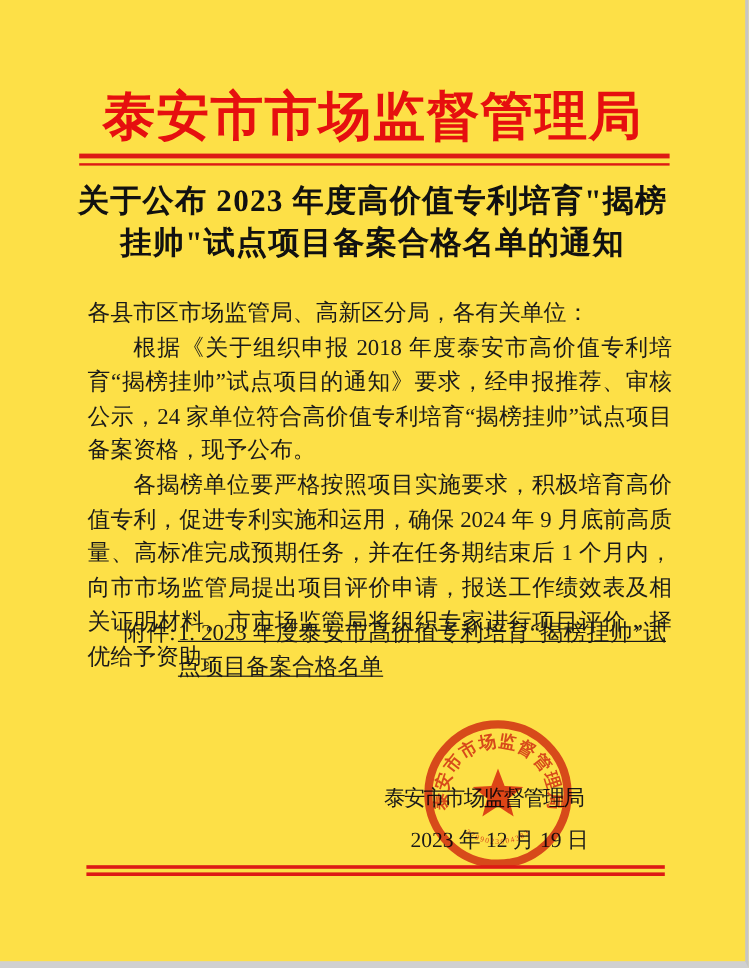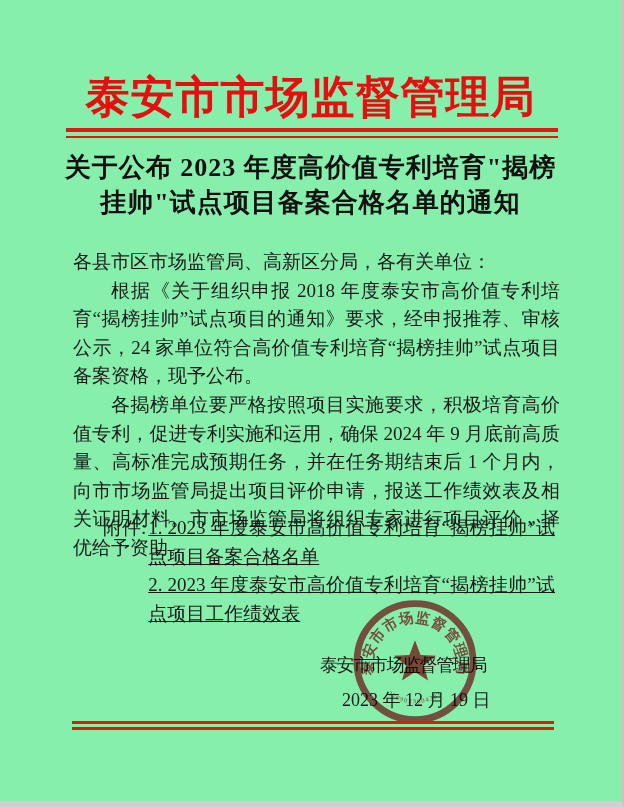--- a/index.html
+++ b/index.html
@@ -3,21 +3,21 @@
 <meta charset="utf-8">
 <style>
   * { margin: 0; padding: 0; box-sizing: border-box; }
   html, body { background: #ffffff; }
   body { font-family: "Liberation Serif", "DejaVu Serif", serif; }
 
   .page {
     position: relative;
     width: 624px;
     height: 807px;
-    background: #86efac;
+    background: #fde047;
     border-right: 3px solid #c6c6c6;
     border-bottom: 6px solid #d0d0d0;
     overflow: hidden;
   }
 
   
   .letterhead {
     position: absolute;
     top: 68px; left: 0; width: 621px;
     text-align: center;
@@ -125,21 +125,20 @@
   <div class="doc-body">
     <p>各县市区市场监管局、高新区分局，各有关单位：</p>
     <p class="indent">根据《关于组织申报 2018 年度泰安市高价值专利培育“揭榜挂帅”试点项目的通知》要求，经申报推荐、审核公示，24 家单位符合高价值专利培育“揭榜挂帅”试点项目备案资格，现予公布。</p>
     <p class="indent">各揭榜单位要严格按照项目实施要求，积极培育高价值专利，促进专利实施和运用，确保 2024 年 9 月底前高质量、高标准完成预期任务，并在任务期结束后 1 个月内，向市市场监管局提出项目评价申请，报送工作绩效表及相关证明材料。市市场监管局将组织专家进行项目评价，择优给予资助。</p>
   </div>
 
   <div class="attachments">
     <span class="att-label">附件:</span>
     <div class="att-items">
       <div class="att-item">1. 2023 年度泰安市高价值专利培育“揭榜挂帅”试点项目备案合格名单</div>
-      <div class="att-item">2. 2023 年度泰安市高价值专利培育“揭榜挂帅”试点项目工作绩效表</div>
     </div>
   </div>
 
   <div class="sig-name">泰安市市场监督管理局</div>
 
   <div class="sig-date">2023 年 12 月 19 日</div>
 
   <div class="seal">
     <svg viewBox="0 0 150 150" width="128" height="128">
       <circle cx="75" cy="77" r="68" fill="none" stroke="#d5414b" stroke-width="8"></circle>

